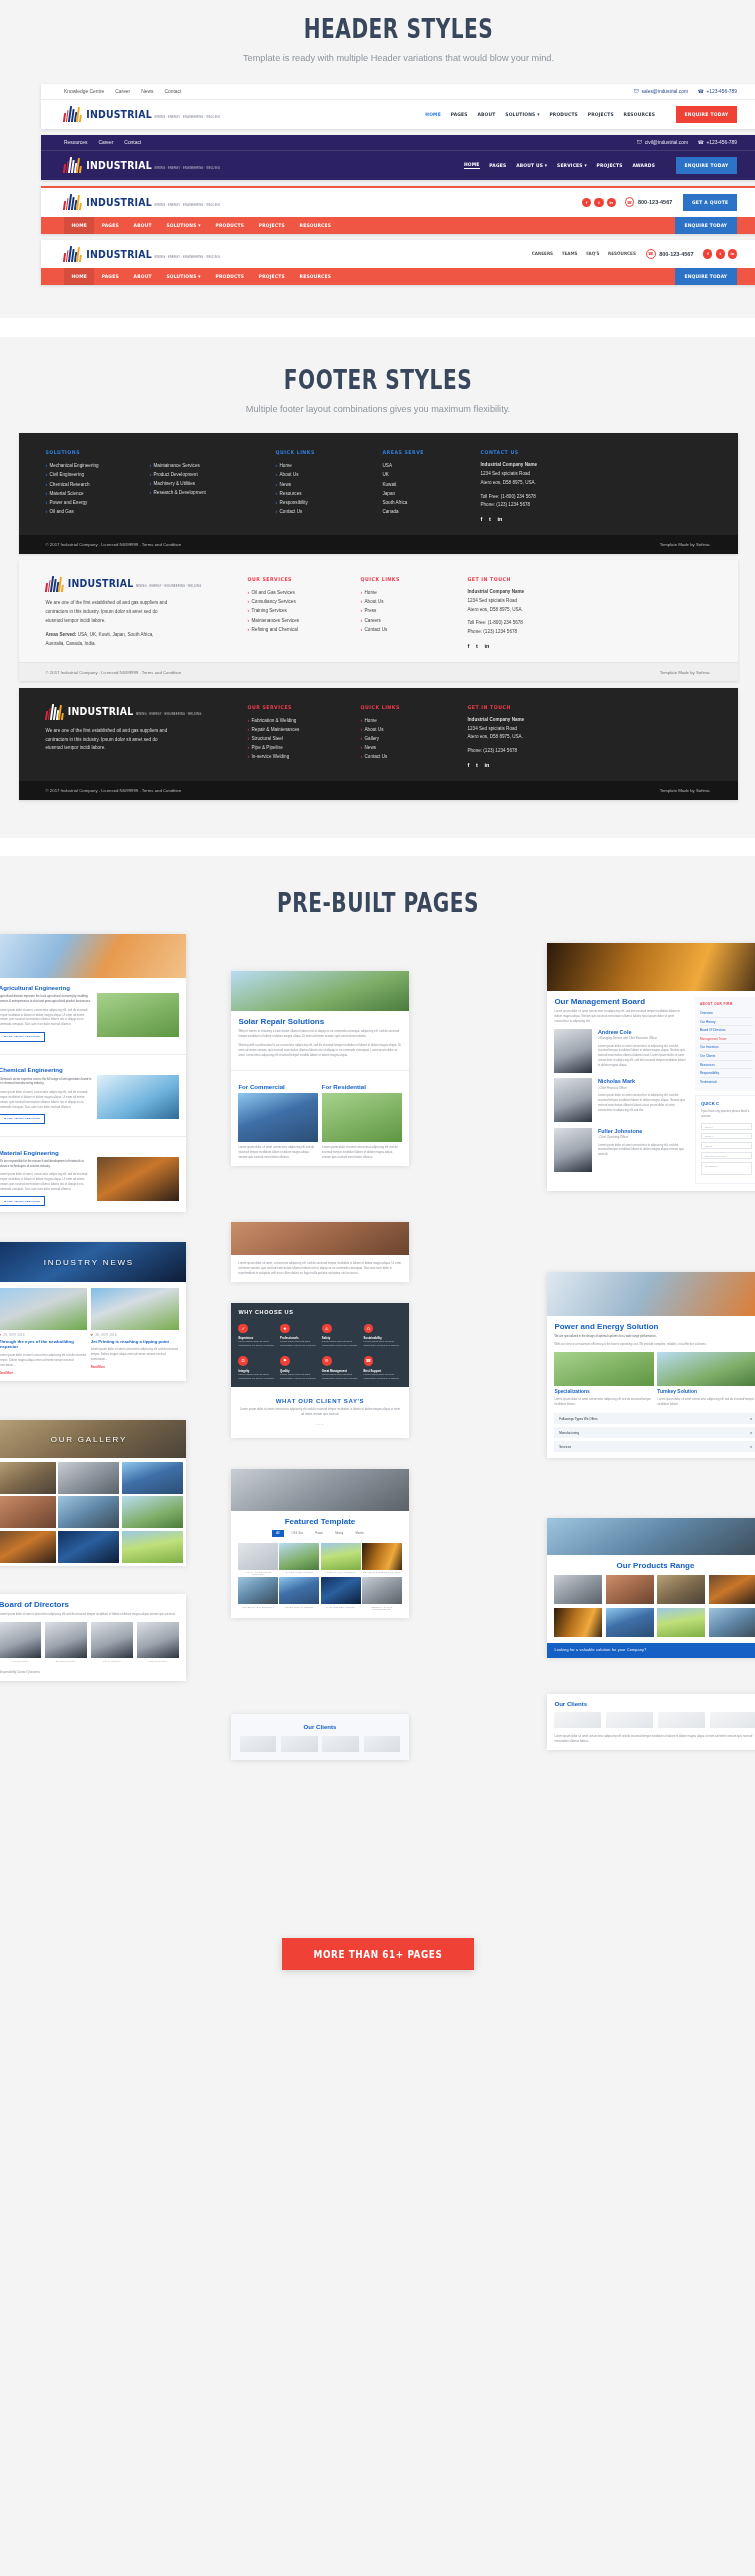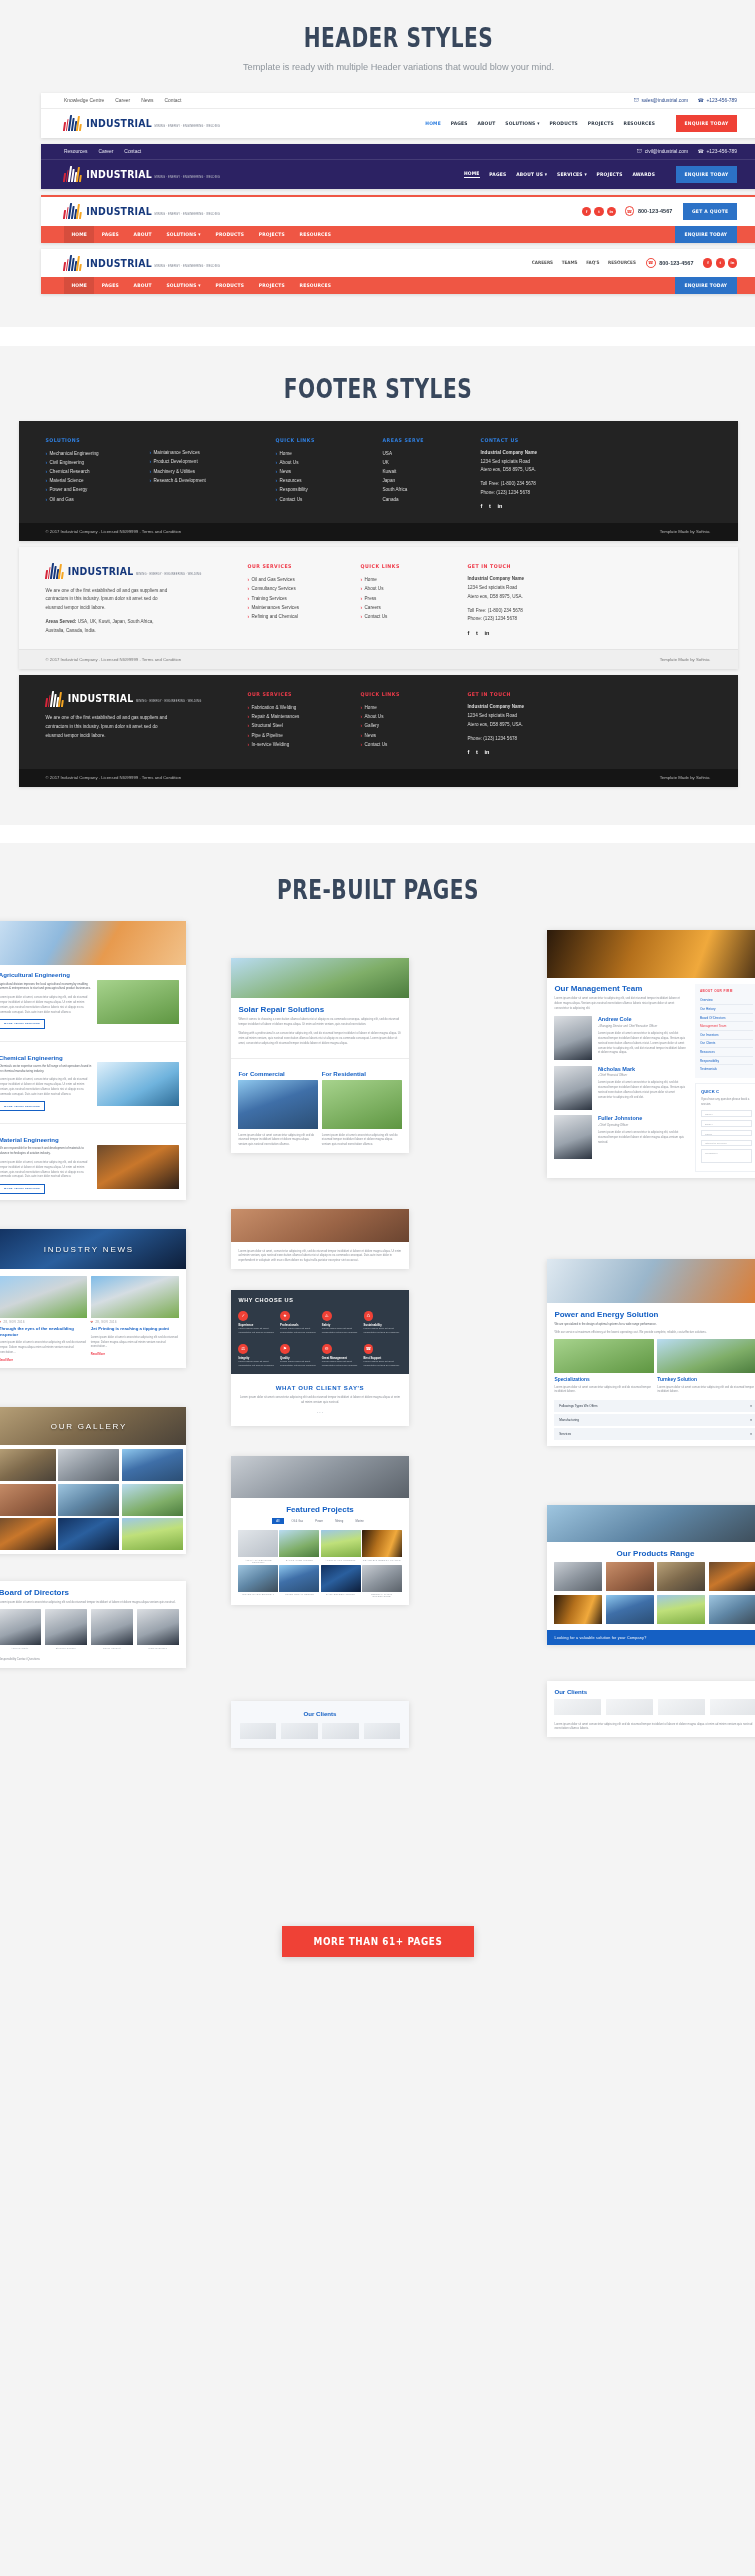--- a/index.html
+++ b/index.html
@@ -36,21 +36,21 @@
   .logo-text { line-height: 1; }
   .logo-name {
     font-size: 10.4px; font-weight: bold; letter-spacing: 0.2px; color: #16387c;
     font-family: "DejaVu Sans Condensed","Liberation Sans",sans-serif;
   }
   .logo-tag { font-size: 2.6px; letter-spacing: 0.2px; color: #6b7280; margin-top: 1.2px; white-space: nowrap; }
   .logo.dark .logo-name { color: #fff; }
   .logo.dark .logo-tag { color: #c9ccd1; }
 
   
-  #headers-section { padding: 23px 0 27px; background: #f4f4f4; margin-left: 41px; }
+  #headers-section { padding: 14px 0 27px; background: #f4f4f4; margin-left: 41px; }
   .hdr-stack { width: 719px; margin: 18.4px auto 0; }
   .hdr-card { background: #fff; box-shadow: 0 0.6px 3.1px rgba(0,0,0,.12); margin-bottom: 6.1px; }
 
   .hdr-top {
     display: flex; align-items: center; justify-content: space-between;
     padding: 4.3px 23px; border-bottom: 0.6px solid #ececec; font-size: 4.9px;
   }
   .hdr-top-left { display: flex; gap: 11px; color: #555; }
   .hdr-top-right { display: flex; gap: 9.8px; align-items: center; color: #2b4a8b; }
   .hdr-top-right .item { display: flex; align-items: center; gap: 2.5px; }
@@ -414,20 +414,21 @@
       </div>
 
     </div>
   </section>
 
   <div class="divider-space"></div>
 
   <section id="footers-section">
     <div class="section-head">
       <div class="section-title">FOOTER STYLES</div>
+      <div class="section-sub">Multiple footer layout combinations gives you maximum flexibility.</div>
     </div>
 
     <div class="ftr-stack">
 
       <div class="ftr-card dark">
         <div class="ftr-body">
           <div class="ftr-col" style="width:104px">
             <div class="ftr-h blue">SOLUTIONS</div>
             <div class="ftr-li">
                 <span class="ch">›</span>
@@ -915,21 +916,21 @@
         <div class="pad" style="text-align:center;padding:9.8px 8.6px 11px">
           <div class="h-blue" style="letter-spacing:0.6px">WHAT OUR CLIENT SAY'S</div>
           <div class="tiny" style="margin-top:3.7px">Lorem ipsum dolor sit amet consectetur adipiscing elit sed do eiusmod tempor incididunt ut labore et dolore magna aliqua ut enim ad minim veniam quis nostrud.</div>
           <div style="margin-top:6.1px;font-size:3.7px;color:#c7ccd3">• • •</div>
         </div>
       </div>
 
       <div class="shot" style="left:231px;top:540px;width:178px;">
         <div class="bar ph-steel" style="height:42px"></div>
         <div class="pad" style="text-align:center">
-          <div class="h-blue lg">Featured Projects</div>
+          <div class="h-blue lg">Featured Template</div>
           <div style="display:flex;gap:3.7px;justify-content:center;margin:4.3px 0 5.5px">
             <span style="font-size:2.7px;color:#fff;background:#1560c4;padding:1.8px 4.3px">All</span>
             <span style="font-size:2.7px;color:#6b7280;padding:1.8px 4.3px">Oil &amp; Gas</span>
             <span style="font-size:2.7px;color:#6b7280;padding:1.8px 4.3px">Power</span>
             <span style="font-size:2.7px;color:#6b7280;padding:1.8px 4.3px">Mining</span>
             <span style="font-size:2.7px;color:#6b7280;padding:1.8px 4.3px">Marine</span>
           </div>
           <div class="grid4">
             <div>
                 <div class="thumb ph-grey" style="height:27px"></div>
@@ -978,21 +979,21 @@
             <div class="thumb ph-grey" style="height:16px;opacity:.45"></div>
             <div class="thumb ph-grey" style="height:16px;opacity:.45"></div>
           </div>
         </div>
       </div>
 
       <div class="shot" style="left:547px;top:13.5px;width:217px;">
         <div class="bar ph-oil" style="height:48px"></div>
         <div style="display:flex">
           <div class="pad" style="flex:1">
-            <div class="h-blue lg">Our Management Team</div>
+            <div class="h-blue lg">Our Management Board</div>
             <div class="tiny">Lorem ipsum dolor sit amet consectetur to adipiscing elit, sed dot eiusmod tempor incididunt labore et dolore magna aliqua. Veniam quis nostrud exercitation ullamco laboris nisiut ipsum dolor sit amet consectetur to adipiscing elit.</div>
             <div class="rowflex" style="margin-top:5.5px">
               <div class="thumb ph-man1" style="width:38px;height:44px;flex:none"></div>
               <div>
                 <div class="h-blue" style="font-size:5.5px;margin-bottom:1.2px">Andrew Cole</div>
                 <div class="tiny" style="font-style:italic;margin-bottom:2.5px">- Managing Director and Chief Executive Officer</div>
                 <div class="tiny">Lorem ipsum dolor sit amet consectetur to adipiscing elit, sed dot eiusmod tempor incididunt labore et dolore magna aliqua. Veniam quis nostrud exercitation ullamco laboris nisiut. Lorem ipsum dolor sit amet consectetur to adipiscing elit, sed dot eiusmod tempor incididunt labore et dolore magna aliqua.</div>
               </div>
             </div>
             <div class="rowflex" style="margin-top:5.5px">

